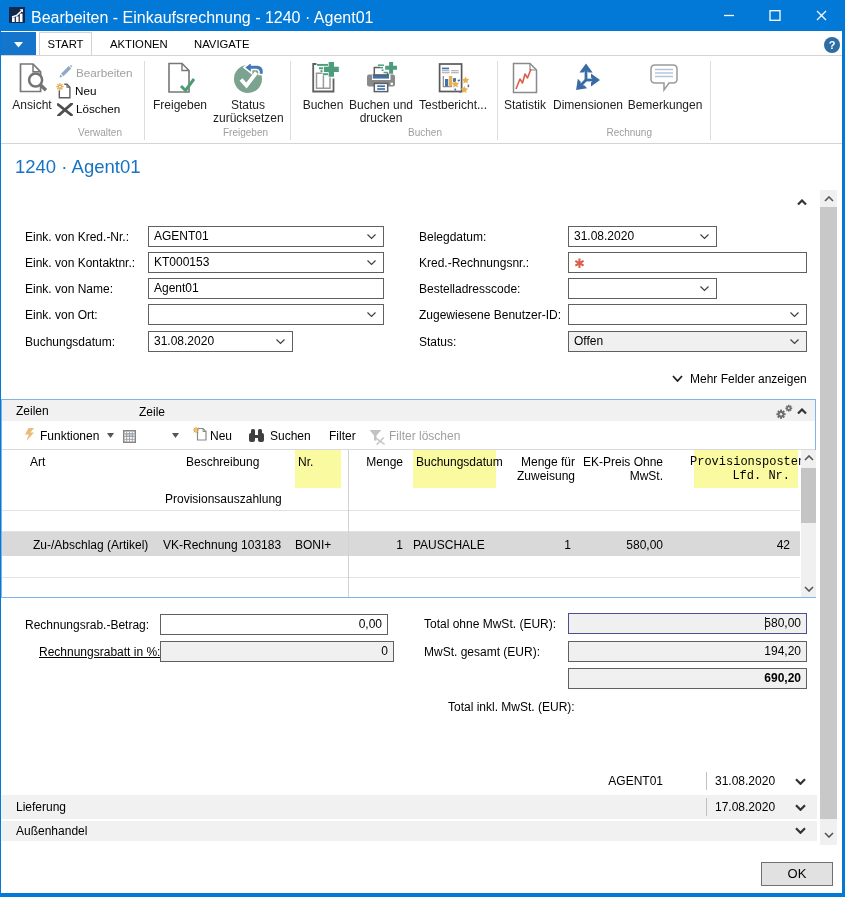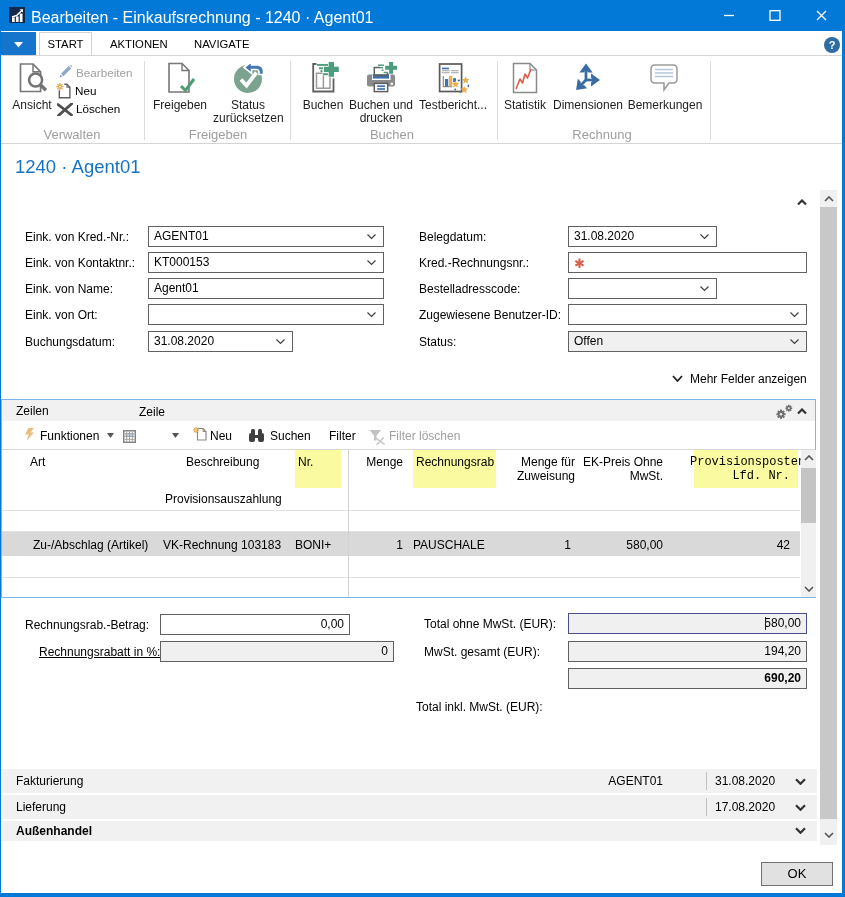--- a/index.html
+++ b/index.html
@@ -5,21 +5,21 @@
 html,body{margin:0;padding:0;background:#fff;}
 #win{position:relative;width:845px;height:897px;background:#fff;font-family:"Liberation Sans",sans-serif;overflow:hidden;}
 .abs{position:absolute;}
 .lbl{position:absolute;font-size:12px;color:#000;white-space:nowrap;}
 .tb{position:absolute;border:1px solid #606060;background:#fff;font-size:12px;color:#000;box-sizing:border-box;}
 .tb .v{position:absolute;left:5px;top:2px;white-space:nowrap;}
 .tb .vr{position:absolute;right:5px;top:2px;white-space:nowrap;}
 .dis{background:#f0f0f0;}
 .bar{position:absolute;left:1px;width:816px;height:24px;background:#f1f1f1;}
 .bar .t{position:absolute;left:15px;top:5px;font-size:12px;color:#000;}
-.glbl{position:absolute;font-size:13px;color:#9e9e9e;text-align:center;white-space:nowrap;}
+.glbl{position:absolute;font-size:10px;color:#9e9e9e;text-align:right;white-space:nowrap;}
 .rlbl{position:absolute;font-size:12px;color:#1e1e1e;text-align:center;white-space:nowrap;line-height:13px;}
 .sep{position:absolute;width:1px;background:#dcdcdc;top:61px;height:79px;}
 .gh{position:absolute;font-size:12px;color:#000;white-space:nowrap;}
 .ghr{position:absolute;font-size:12px;color:#000;white-space:nowrap;text-align:right;}
 svg{display:block;}
 </style>
 </head>
 <body>
 <div id="win">
 
@@ -368,21 +368,21 @@
 <div class="lbl" style="left:389px;top:429px;color:#a0a0a0;">Filter löschen</div>
 <div class="abs" style="left:2px;top:449px;width:813px;height:1px;background:#d9d9d9;"></div>
 
 <div class="abs" style="left:295px;top:450px;width:46px;height:38px;background:#fafaa0;"></div>
 <div class="abs" style="left:413px;top:450px;width:83px;height:38px;background:#fafaa0;"></div>
 <div class="abs" style="left:694px;top:450px;width:104px;height:38px;background:#fafaa0;"></div>
 <div class="gh" style="left:30px;top:455px;">Art</div>
 <div class="gh" style="left:165px;top:455px;margin-left:21px;">Beschreibung</div>
 <div class="gh" style="left:298px;top:455px;">Nr.</div>
 <div class="ghr" style="left:303px;top:455px;width:100px;">Menge</div>
-<div class="gh" style="left:416px;top:455px;">Rechnungsrab</div>
+<div class="gh" style="left:416px;top:455px;">Buchungsdatum</div>
 <div class="ghr" style="left:475px;top:455px;width:100px;">Menge für<br>Zuweisung</div>
 <div class="ghr" style="left:563px;top:455px;width:100px;">EK-Preis Ohne<br>MwSt.</div>
 <div class="ghr" style="left:690px;top:455px;width:100px;font-family:Liberation Mono, monospace;">Provisionsposten<br>Lfd. Nr.</div>
 
 <div class="gh" style="left:165px;top:492px;">Provisionsauszahlung</div>
 <div class="abs" style="left:2px;top:510px;width:798px;height:1px;background:#e2e2e2;"></div>
 <div class="abs" style="left:2px;top:531px;width:798px;height:1px;background:#e2e2e2;"></div>
 <div class="abs" style="left:2px;top:532px;width:798px;height:24px;background:#d9d9d9;"></div>
 <div class="gh" style="left:33px;top:538px;">Zu-/Abschlag (Artikel)</div>
 <div class="gh" style="left:163px;top:538px;">VK-Rechnung 103183</div>
@@ -398,60 +398,57 @@
 <div class="abs" style="left:801px;top:450px;width:15px;height:147px;background:#f0f0f0;"></div>
 <svg class="abs" style="left:804px;top:455px;" width="10" height="6" viewBox="0 0 10 6">
       <path d="M1 5 L5 1 L9 5" fill="none" stroke="#555" stroke-width="1.6"></path>
     </svg>
 <div class="abs" style="left:801px;top:468px;width:15px;height:55px;background:#c4c4c4;"></div>
 <svg class="abs" style="left:804px;top:586px;" width="10" height="6" viewBox="0 0 10 6">
       <path d="M1 1 L5 5 L9 1" fill="none" stroke="#555" stroke-width="1.6"></path>
     </svg>
 
 <div class="lbl" style="left:25px;top:618px;">Rechnungsrab.-Betrag:</div>
-<div class="tb" style="left:160px;top:614px;width:190px;height:21px;">
+<div class="tb" style="left:160px;top:614px;width:228px;height:21px;">
       <span class="vr">0,00</span>
     </div>
 <div class="lbl" style="left:39px;top:645px;text-decoration:underline;">Rechnungsrabatt in %:</div>
 <div class="tb dis" style="left:160px;top:641px;width:234px;height:21px;">
       <span class="vr">0</span>
     </div>
 <div class="lbl" style="left:424px;top:617px;">Total ohne MwSt. (EUR):</div>
 <div class="tb dis" style="left:568px;top:613px;width:239px;height:21px;border-color:#4b4f92;">
       <span class="vr">580,00</span>
       <span class="abs" style="right:40px;top:3px;width:1px;height:13px;background:#222;"></span>
     </div>
 <div class="lbl" style="left:424px;top:645px;">MwSt. gesamt (EUR):</div>
 <div class="tb dis" style="left:568px;top:641px;width:239px;height:21px;">
       <span class="vr">194,20</span>
     </div>
-<div class="lbl" style="left:416px;top:672px;margin-top:28px;">Total inkl. MwSt. (EUR):</div>
+<div class="lbl" style="left:448px;top:672px;margin-top:28px;">Total inkl. MwSt. (EUR):</div>
 <div class="tb dis" style="left:568px;top:668px;width:239px;height:21px;">
       <span class="vr" style="font-weight:bold;">690,20</span>
     </div>
 
-<div class="bar" style="top:769px;">
-      <span class="t">Fakturierung</span>
-    </div>
 <div class="lbl" style="left:563px;top:774px;width:100px;text-align:right;">AGENT01</div>
 <div class="abs" style="left:706px;top:772px;width:1px;height:18px;background:#c0c0c0;"></div>
 <div class="lbl" style="left:715px;top:774px;">31.08.2020</div>
 <svg class="abs" style="left:795px;top:778px;" width="11" height="7" viewBox="0 0 11 7">
       <path d="M1 1.2 L5.5 5.8 L10 1.2" fill="none" stroke="#333" stroke-width="2.2"></path>
     </svg>
 <div class="bar" style="top:795px;">
       <span class="t">Lieferung</span>
     </div>
 <div class="abs" style="left:706px;top:798px;width:1px;height:18px;background:#c0c0c0;"></div>
 <div class="lbl" style="left:715px;top:800px;">17.08.2020</div>
 <svg class="abs" style="left:795px;top:804px;" width="11" height="7" viewBox="0 0 11 7">
       <path d="M1 1.2 L5.5 5.8 L10 1.2" fill="none" stroke="#333" stroke-width="2.2"></path>
     </svg>
 <div class="bar" style="top:821px;height:20px;">
-      <span class="t" style="top:3px;font-weight:bold;">Außenhandel</span>
+      <span class="t" style="top:3px;">Außenhandel</span>
     </div>
 <svg class="abs" style="left:795px;top:827px;" width="11" height="7" viewBox="0 0 11 7">
       <path d="M1 1.2 L5.5 5.8 L10 1.2" fill="none" stroke="#333" stroke-width="2.2"></path>
     </svg>
 
 <div class="abs" style="left:761px;top:862px;width:72px;height:24px;background:#e1e1e1;border:1px solid #707070;box-sizing:border-box;text-align:center;font-size:13px;line-height:22px;">OK</div>
 
 <div class="abs" style="left:820px;top:190px;width:17px;height:655px;background:#f0f0f0;"></div>
 <svg class="abs" style="left:824px;top:196px;" width="10" height="6" viewBox="0 0 10 6">
       <path d="M1 5 L5 1 L9 5" fill="none" stroke="#555" stroke-width="1.6"></path>

